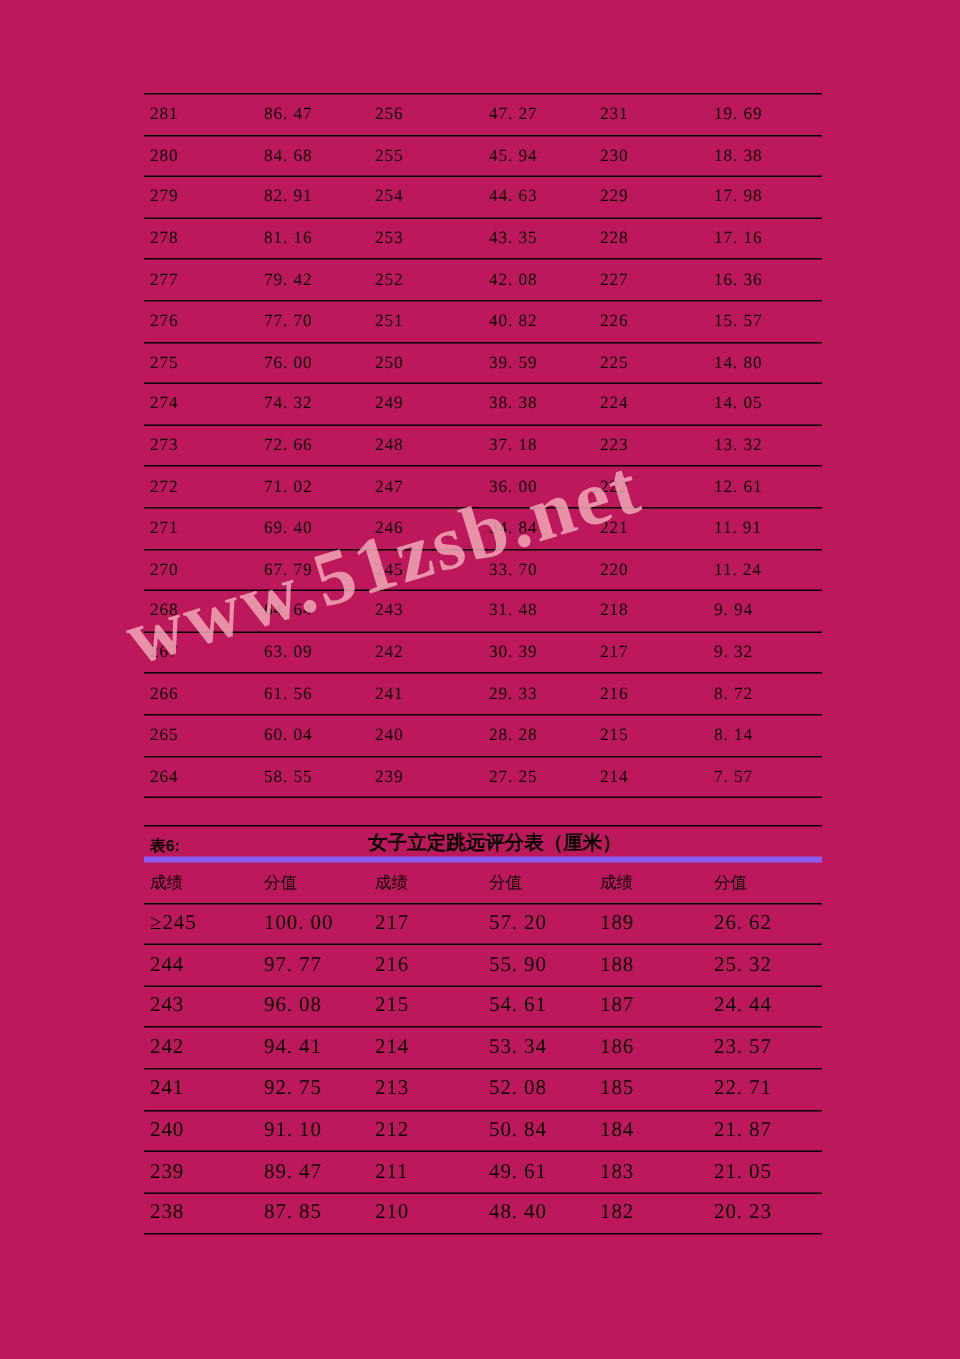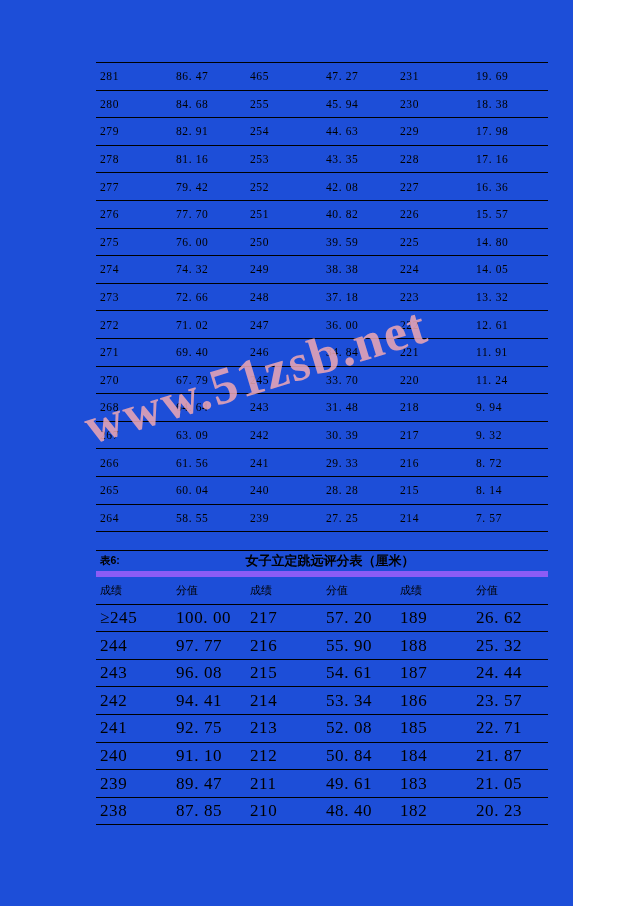--- a/index.html
+++ b/index.html
@@ -11,23 +11,23 @@
     height: 906px;
     background: #ffffff;
     font-family: "Liberation Serif", serif;
     color: #000000;
     position: relative;
     overflow: hidden;
   }
   .page {
     position: absolute;
     left: 0; top: 0;
-    width: 573px;
+    width: 640px;
     height: 906px;
-    background: #1d4ed8;
+    background: #be185d;
   }
   .content {
     position: absolute;
     left: 96px;
     top: 62px;
     width: 452px;
   }
   table.grid {
     border-collapse: collapse;
     width: 452px;
@@ -51,24 +51,24 @@
   .col-d { width: 74px; }
   .col-e { width: 76px; }
   .col-f { width: 76px; }
 
   
   .second-block {
     margin-top: 18px;
   }
   .caption-row {
     display: flex;
-    align-items: center;
+    align-items: flex-end;
     width: 452px;
     border-top: 1px solid #000;
-    border-bottom: 6px solid #8b5cf6;
+    border-bottom: 4px solid #8b5cf6;
     height: 20px;
   }
   .caption-tag {
     width: 76px;
     font-size: 10.5px;
     font-family: "Liberation Sans", sans-serif;
     display: flex;
     align-items: center;
     padding-left: 4px;
     box-sizing: border-box;
@@ -86,21 +86,21 @@
     box-sizing: border-box;
   }
   table.grid2 {
     border-collapse: collapse;
     width: 452px;
     table-layout: fixed;
   }
   table.grid2 td {
     border-bottom: 1px solid #000;
     height: 26.6px;
-    font-size: 17px;
+    font-size: 14px;
     padding: 0 0 0 4px;
     vertical-align: middle;
     letter-spacing: 0.6px;
   }
   table.grid2 td.hdr {
     font-family: Liberation Mono, monospace;
     font-size: 11px;
     letter-spacing: 0;
   }
 
@@ -142,21 +142,21 @@
           <col class="col-b">
           <col class="col-c">
         <col class="col-d">
           <col class="col-e">
           <col class="col-f">
       </colgroup>
       <tbody>
         <tr>
           <td>281</td>
           <td>86. 47</td>
-          <td>465</td>
+          <td>256</td>
           <td>47. 27</td>
           <td>231</td>
           <td>19. 69</td>
         </tr>
         <tr>
           <td>280</td>
           <td>84. 68</td>
           <td>255</td>
           <td>45. 94</td>
           <td>230</td>

